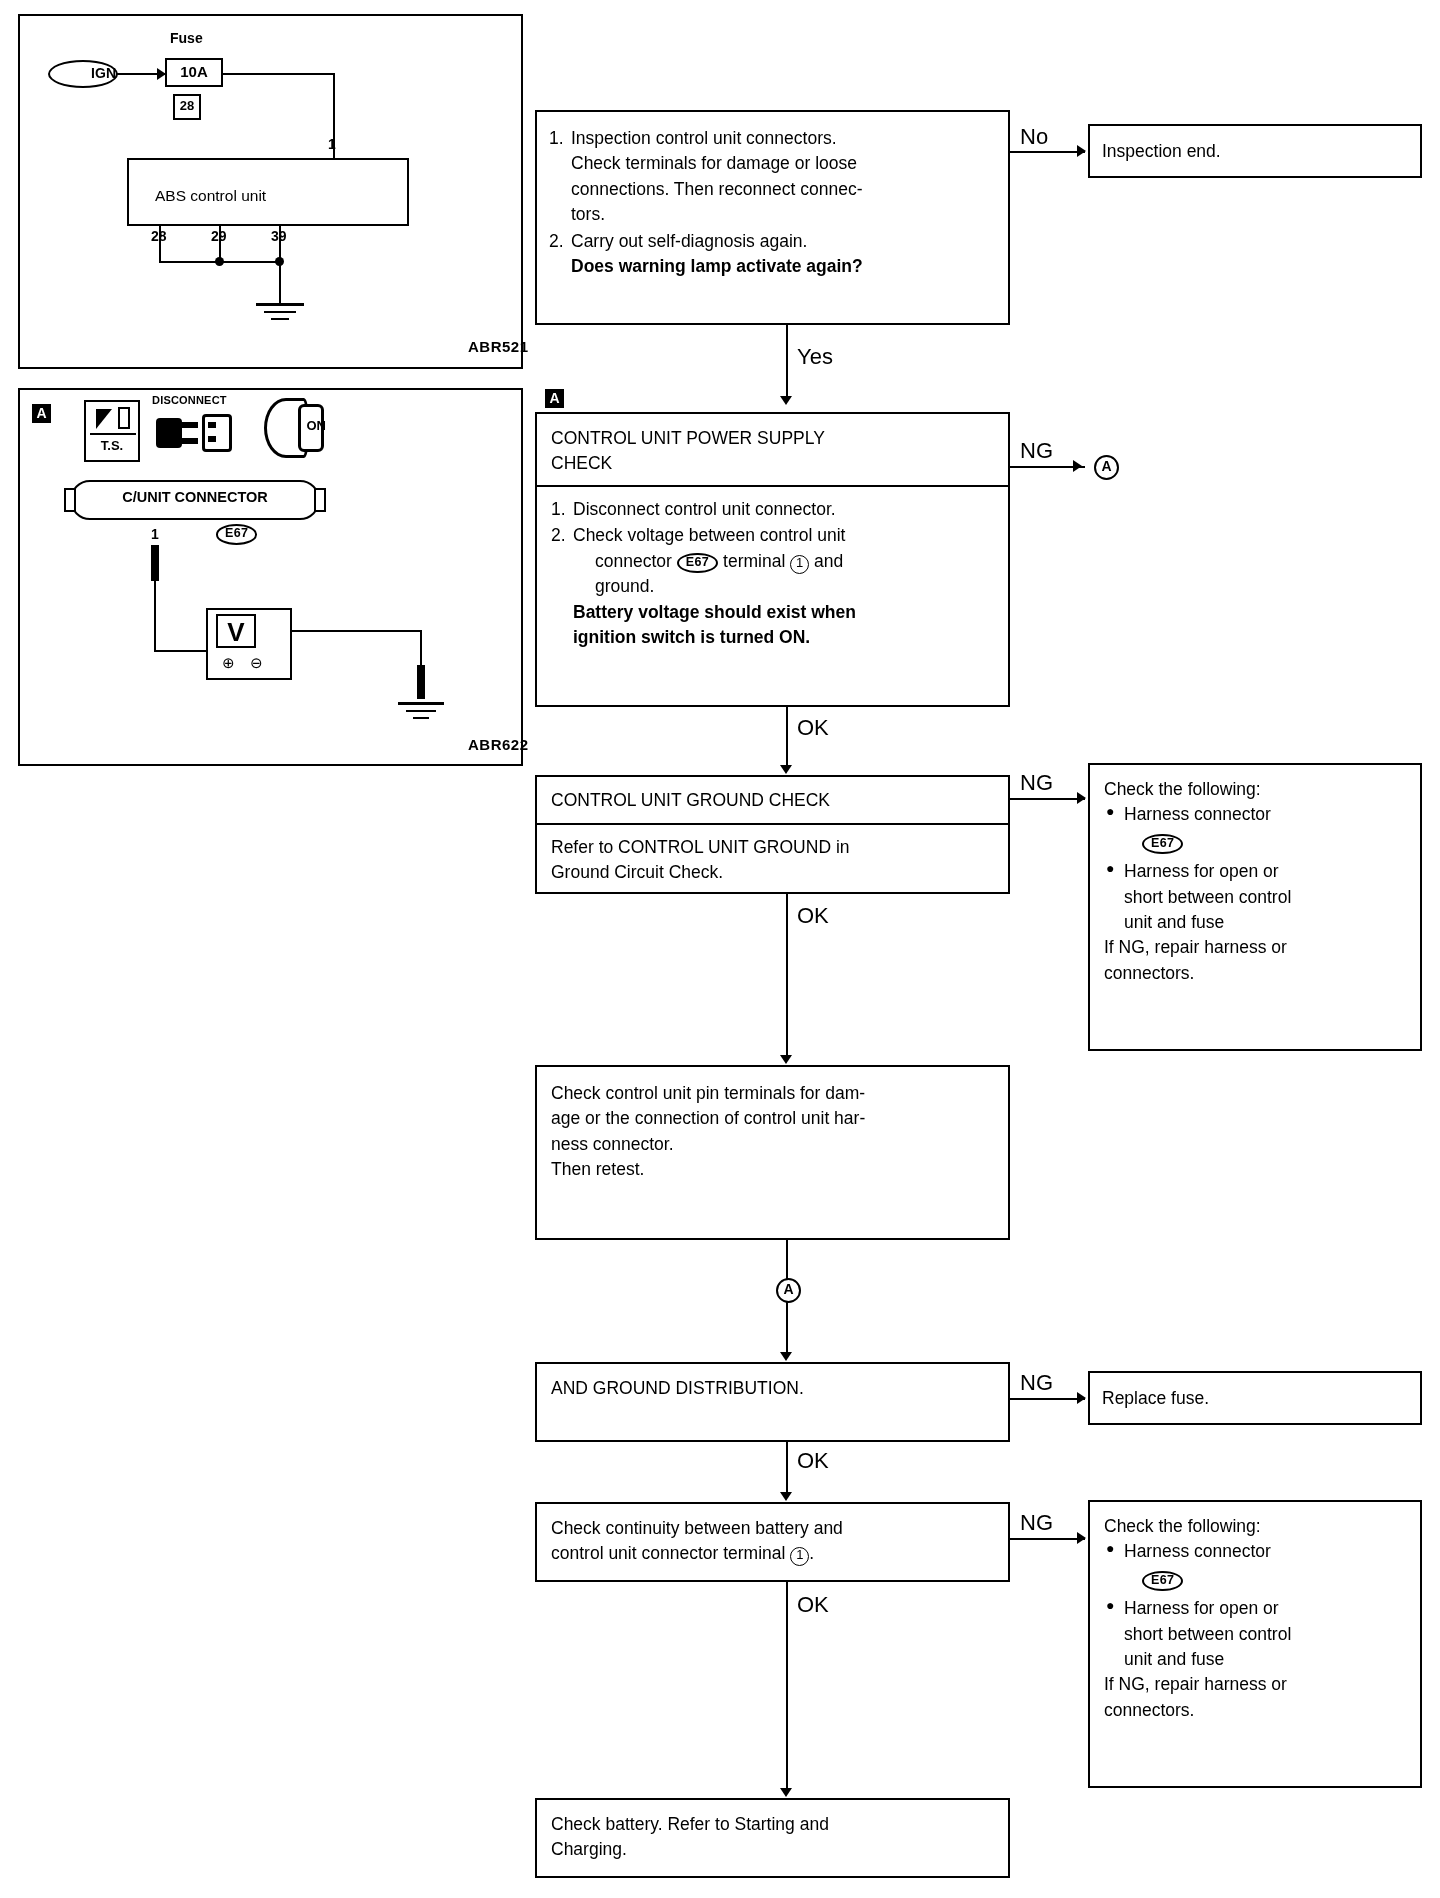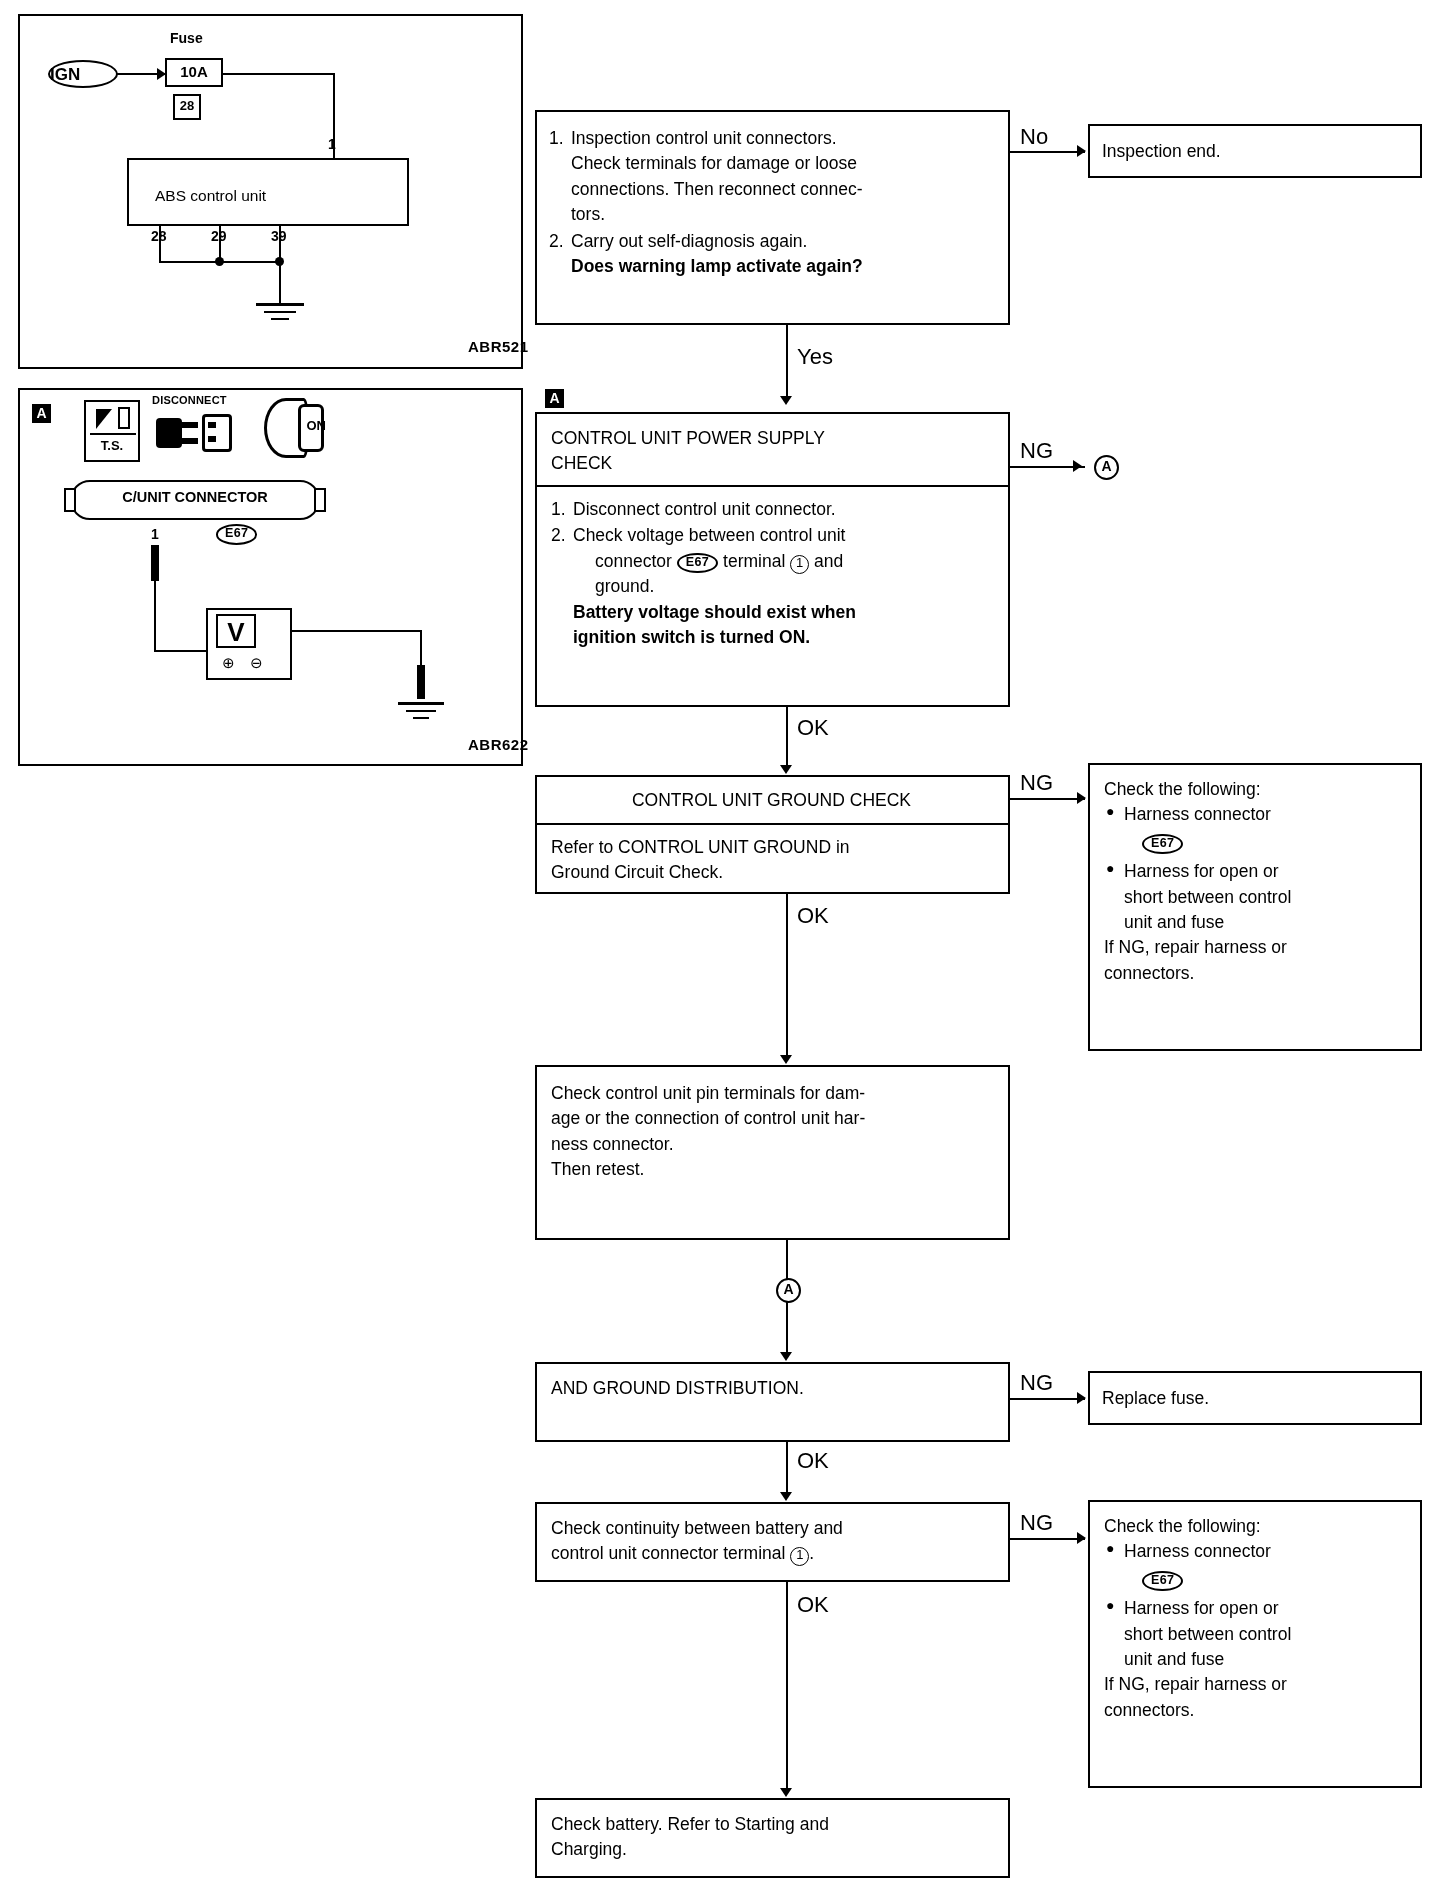--- a/index.html
+++ b/index.html
@@ -151,23 +151,23 @@
   .ill .code {
     position: absolute;
     font-size: 15px;
     font-weight: bold;
     letter-spacing: 0.5px;
   }
   .ign-oval {
     position: absolute;
     border: 2.5px solid #000;
     border-radius: 50%/50%;
-    font-size: 17px;
-    font-weight: bold;
-    text-align: left;
+    font-size: 14px;
+    font-weight: bold;
+    text-align: right;
     padding-top: 3px;
     box-sizing: border-box;
   }
   .fuse-box {
     position: absolute;
     border: 2.5px solid #000;
     box-sizing: border-box;
     text-align: center;
     font-size: 15px;
     font-weight: bold;
@@ -412,21 +412,21 @@
   <div class="lbl" style="left:1020px; top:438px;">NG</div>
   <div class="abs" style="left:1094px; top:455px;">
     <span class="circ-a">A</span>
   </div>
 
   <div class="vline" style="left:786px; top:707px; height:64px;"></div>
   <div class="arr-down" style="left:780px; top:765px;"></div>
   <div class="lbl" style="left:797px; top:715px;">OK</div>
 
   <div class="fbox" style="left:535px; top:775px; width:475px; height:119px; padding:0;">
-    <div style="padding:11px 16px 10px 14px;text-align:center;">
+    <div style="padding:11px 16px 10px 14px;">
       <div class="hd">CONTROL UNIT GROUND CHECK</div>
     </div>
     <div style="border-top:2px solid #000; padding:10px 14px 10px 14px;">
       <div>Refer to CONTROL UNIT GROUND in</div>
       <div>Ground Circuit Check.</div>
     </div>
   </div>
 
   <div class="hline" style="left:1010px; top:798px; width:75px;"></div>
   <div class="arr-right" style="left:1077px; top:792px;"></div>

